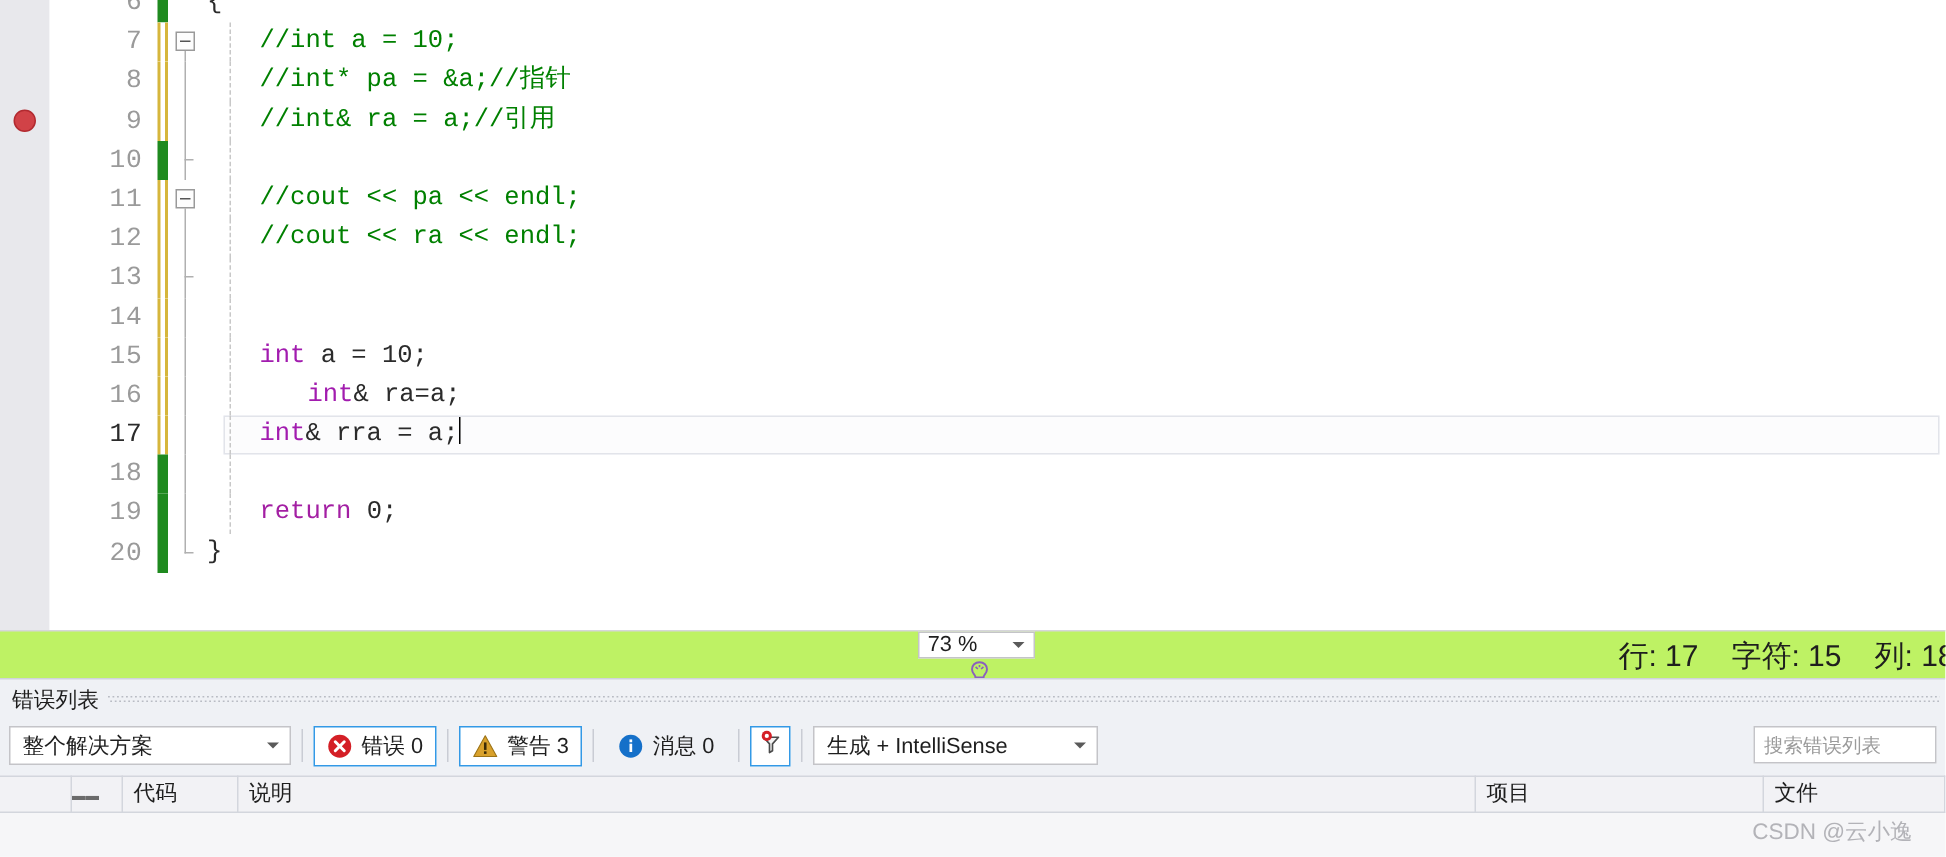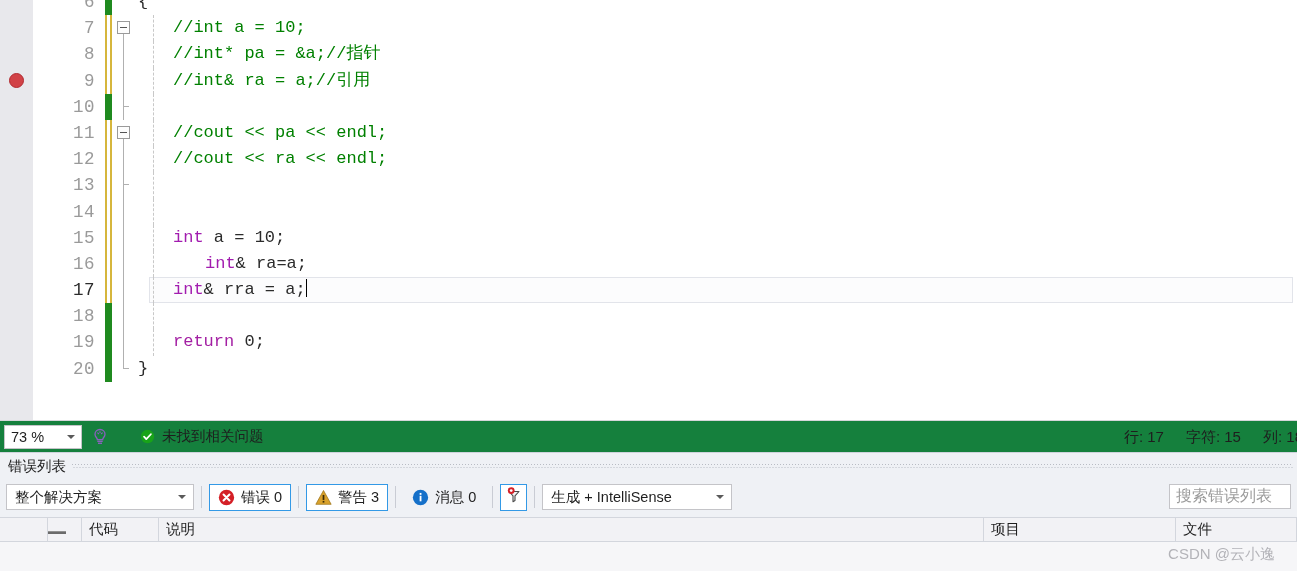--- a/index.html
+++ b/index.html
@@ -84,39 +84,39 @@
   .kw   { color: #a21caf; }
   .kw2  { color: #a31fa3; }
   .cmt  { color: #008000; }
   .num  { color: #2b2b2b; }
   .op   { color: #2b2b2b; }
   .brace{ color: #2b2b2b; }
 
   
   .statusbar {
     position: absolute; left: 0; top: 420px; width: 1297px; height: 32px;
-    background: #15803d; border-top: 1px solid #d6d6da;
-    display: flex; align-items: center; font-size: 14.5px; color: #1e1e1e;
+    background: #bef264; border-top: 1px solid #d6d6da;
+    display: flex; align-items: center; font-size: 14.5px; color: #1e1e1e; flex-direction: column;
   }
   .zoom-combo {
     margin-left: 4px; width: 78px; height: 24px; background: #ffffff;
     border: 1px solid #c4c4c8; display: flex; align-items: center;
     padding: 0 2px 0 6px; font-size: 14.5px; color: #1e1e1e;
   }
   .zoom-combo .zv { flex: 1; }
   .caret-dn {
     width: 0; height: 0; border-left: 4px solid transparent;
     border-right: 4px solid transparent; border-top: 4px solid #5a5a5a; margin-right: 4px;
   }
   .lightbulb { margin-left: 8px; width: 20px; height: 20px; }
   .chk-wrap { display: flex; align-items: center; margin-left: 30px; }
   .chk { width: 15px; height: 15px; margin-right: 7px; }
   .sb-right {
     position: absolute; right: 0; top: 0; height: 32px;
-    display: flex; align-items: center; font-size: 15px; color: #1e1e1e;
+    display: flex; align-items: center; font-size: 20px; color: #1e1e1e;
   }
   .sb-right span { margin-right: 22px; white-space: nowrap; }
   .sb-right span:last-child { margin-right: -6px; }
 
   
   .errpanel {
     position: absolute; left: 0; top: 452px; width: 1297px; height: 149px;
     background: #eff1f5; border-top: 1px solid #cfd3dc;
   }
   .panel-tabrow {
@@ -156,21 +156,21 @@
   }
   .gen-combo {
     width: 190px; height: 26px; background: #ffffff; border: 1px solid #c4c4c8;
     display: flex; align-items: center; padding: 0 3px 0 8px; font-size: 14.5px; color: #1e1e1e;
   }
   .gen-combo .gv { flex: 1; }
   .search-box {
     position: absolute; right: 6px; top: 5px; width: 122px; height: 25px;
     background: #ffffff; border: 1px solid #c4c4c8;
     display: flex; align-items: center; padding: 0 6px;
-    font-size: 16px; color: #9b9b9b;
+    font-size: 13px; color: #9b9b9b;
   }
 
   
   .grid-head {
     position: absolute; left: 0; top: 517px; width: 1297px; height: 25px;
     background: #f2f2f5; border-top: 1px solid #d3d6dd; border-bottom: 1px solid #d3d6dd;
     display: flex; align-items: center; font-size: 14.5px; color: #1e1e1e;
   }
   .gh {
     height: 25px; line-height: 25px; border-right: 1px solid #d3d6dd;

